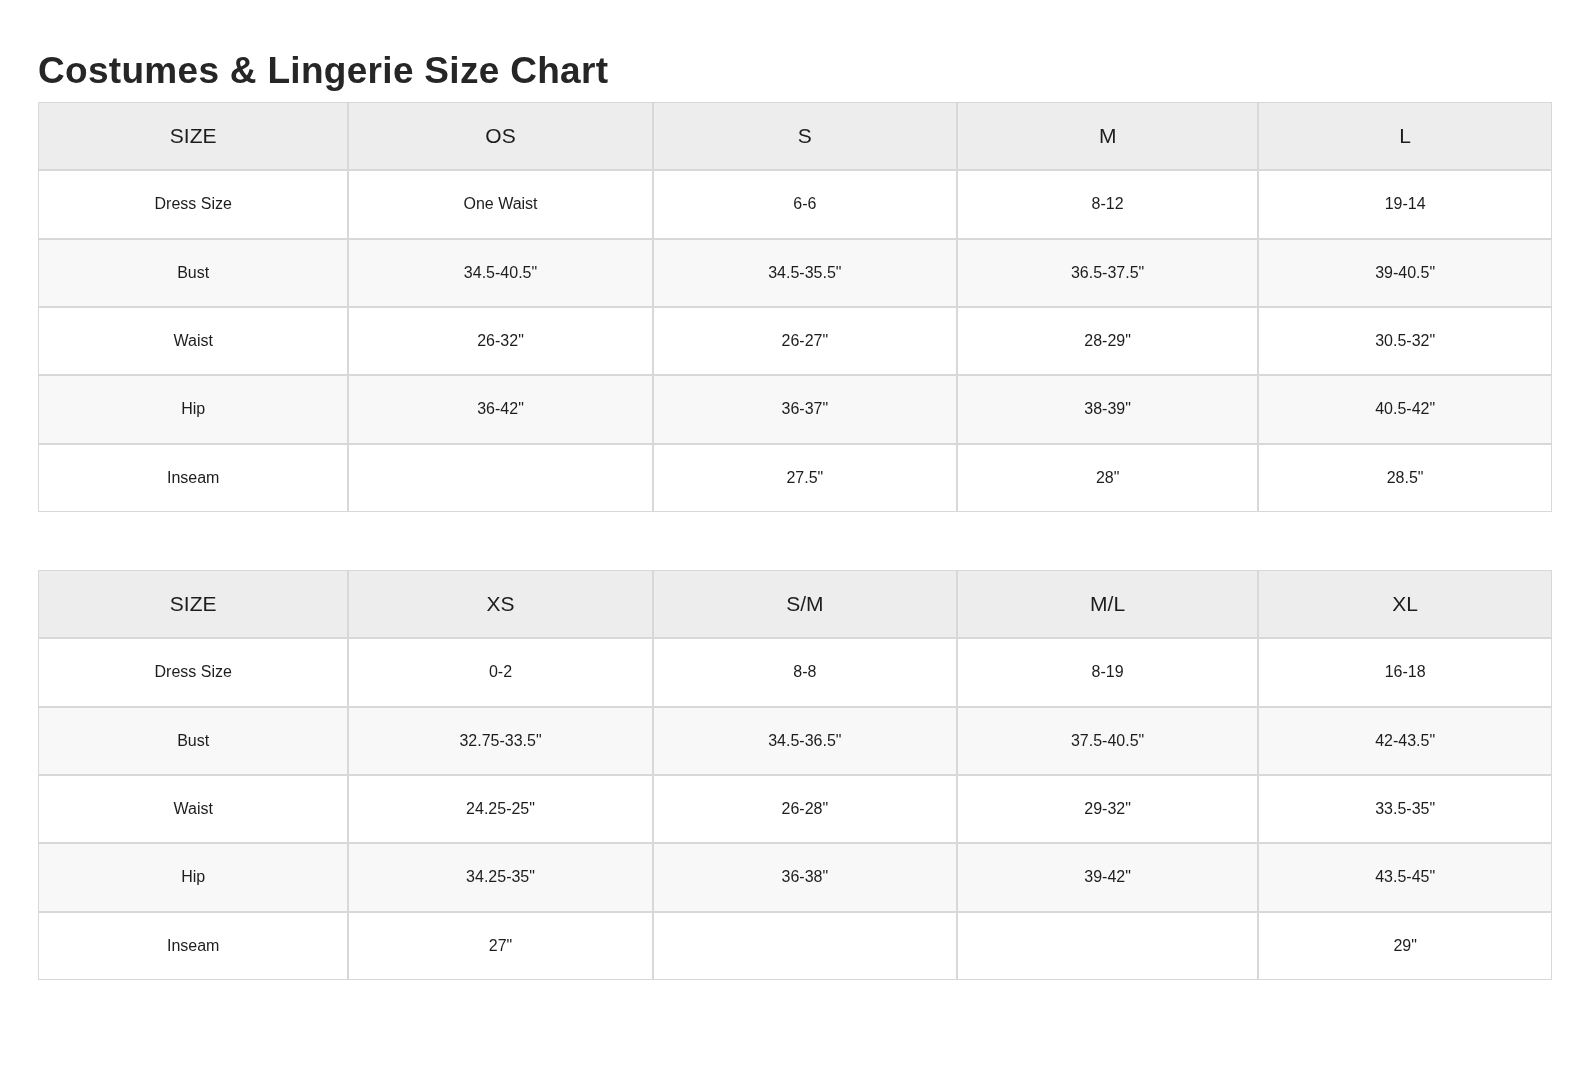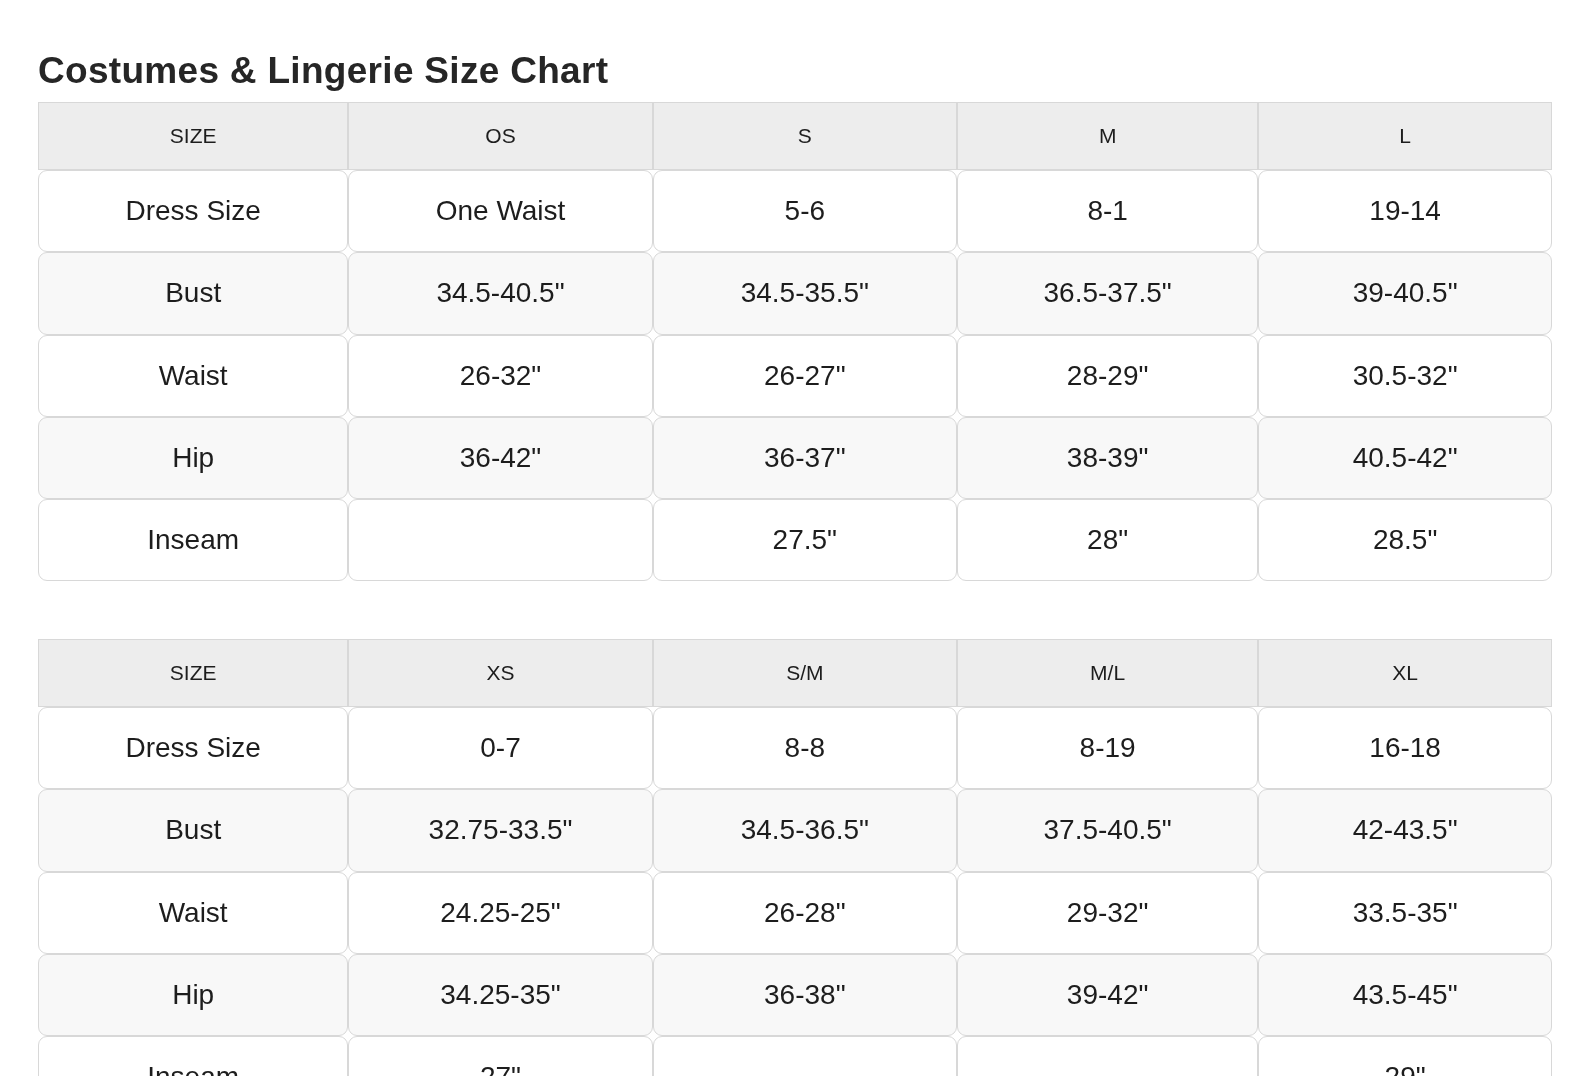--- a/index.html
+++ b/index.html
@@ -50,23 +50,22 @@
     overflow: hidden;
   }
   table.size-chart th {
     background: var(--header-bg);
     font-weight: 400;
     font-size: 21px;
     padding: 21px 8px;
   }
   table.size-chart td {
     background: var(--row-bg);
-    font-size: 28px;
+    font-size: 16px;
     padding: 24px 8px;
-    border-radius: 9px;
   }
   table.size-chart tbody tr:nth-child(even) td {
     background: var(--row-alt-bg);
   }
   .table-block-2 {
     margin-top: 58px;
   }
   col.c1 { width: 20.5%; }
   col.c2 { width: 20.1%; }
   col.c3 { width: 20.1%; }
@@ -95,22 +94,22 @@
             <th>OS</th>
             <th>S</th>
             <th>M</th>
             <th>L</th>
           </tr>
       </thead>
       <tbody>
           <tr>
             <td>Dress Size</td>
             <td>One Waist</td>
-            <td>5-6</td>
-            <td>8-1</td>
+            <td>6-6</td>
+            <td>8-12</td>
             <td>19-14</td>
           </tr>
           <tr>
             <td>Bust</td>
             <td>34.5-40.5"</td>
             <td>34.5-35.5"</td>
             <td>36.5-37.5"</td>
             <td>39-40.5"</td>
           </tr>
           <tr>
@@ -152,21 +151,21 @@
             <th>SIZE</th>
             <th>XS</th>
             <th>S/M</th>
             <th>M/L</th>
             <th>XL</th>
           </tr>
       </thead>
       <tbody>
           <tr>
             <td>Dress Size</td>
-            <td>0-7</td>
+            <td>0-2</td>
             <td>8-8</td>
             <td>8-19</td>
             <td>16-18</td>
           </tr>
           <tr>
             <td>Bust</td>
             <td>32.75-33.5"</td>
             <td>34.5-36.5"</td>
             <td>37.5-40.5"</td>
             <td>42-43.5"</td>

